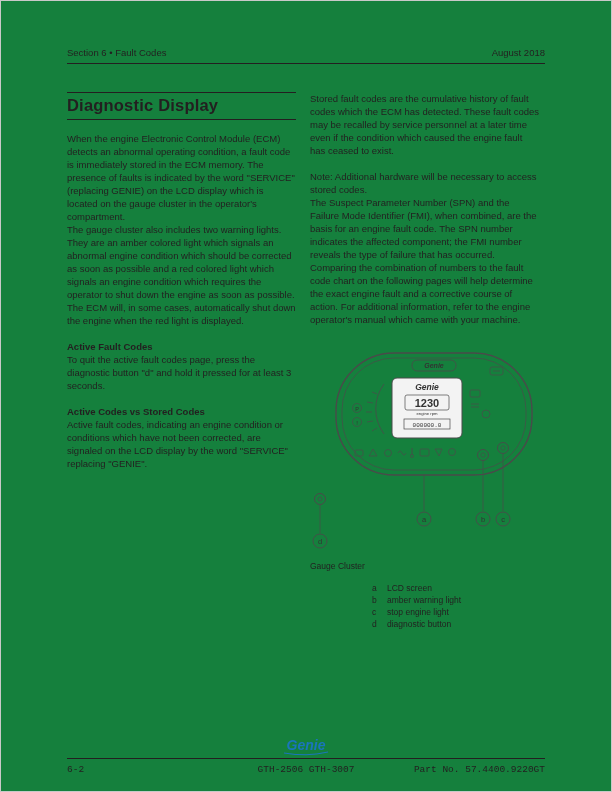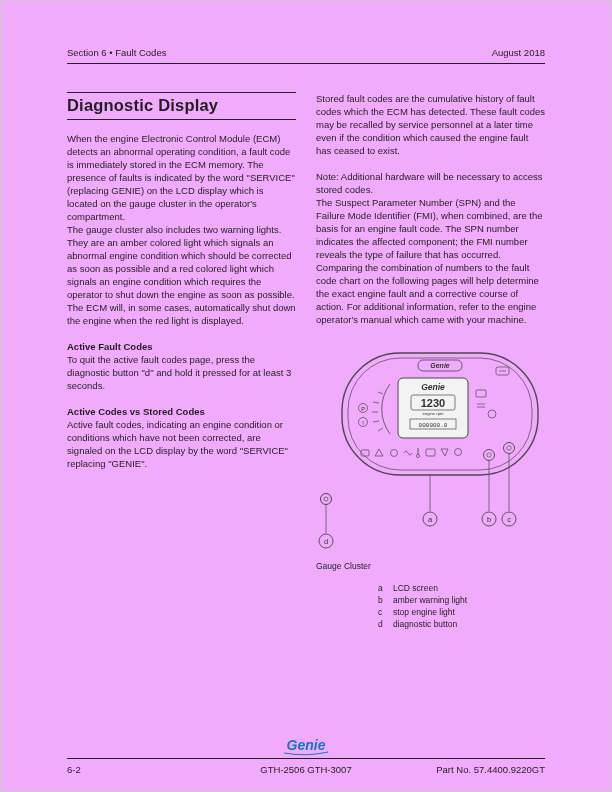--- a/index.html
+++ b/index.html
@@ -1,19 +1,19 @@
 <!DOCTYPE html>
 <html><head>
 <meta charset="utf-8">
 <style>
   html,body{margin:0;padding:0;background:#f4f4f4;}
   .page{
     position:relative;
     width:610px;height:790px;
-    background:#f0abfc;
+    background:#15803d;
     border:1px solid #c9c9c9;
     font-family:"Liberation Sans","DejaVu Sans",sans-serif;
     color:#231f20;
     overflow:hidden;
   }
   
   .header{
     margin:46px 66px 0 66px;
     padding-bottom:5px;
     border-bottom:1px solid #231f20;
@@ -21,21 +21,21 @@
     font-size:9.5px;
   }
   .kicker{
     margin:30px 66px 0 66px;
     font-size:9.5px;
     letter-spacing:0.4px;
   }
   
   .columns{
     display:flex;
-    gap:20px;
+    gap:14px;
     margin:28px 66px 0 66px;
   }
   .col{width:229px;font-size:9.5px;line-height:13px;}
   .col p{margin:0;}
   .title-block{
     border-top:1px solid #231f20;
     border-bottom:1px solid #231f20;
     padding:6px 0 7px 0;
     margin-bottom:12px;
   }
@@ -62,20 +62,21 @@
     position:absolute;
     left:66px;right:66px;bottom:16px;
   }
   .footer-logo{display:flex;justify-content:center;margin-bottom:1px;}
   .footer-rule{border-top:1px solid #231f20;}
   .footer-row{
     position:relative;
     display:flex;justify-content:space-between;
     font-size:9.5px;
     margin-top:5px;
+    font-family:Liberation Mono, monospace;
   }
   .footer-center{
     position:absolute;left:0;right:0;text-align:center;
   }
   .cluster-line{stroke:#4a4a4a;fill:none;}
   .cluster-text{fill:#333;}
 </style>
 </head>
 <body>
 

